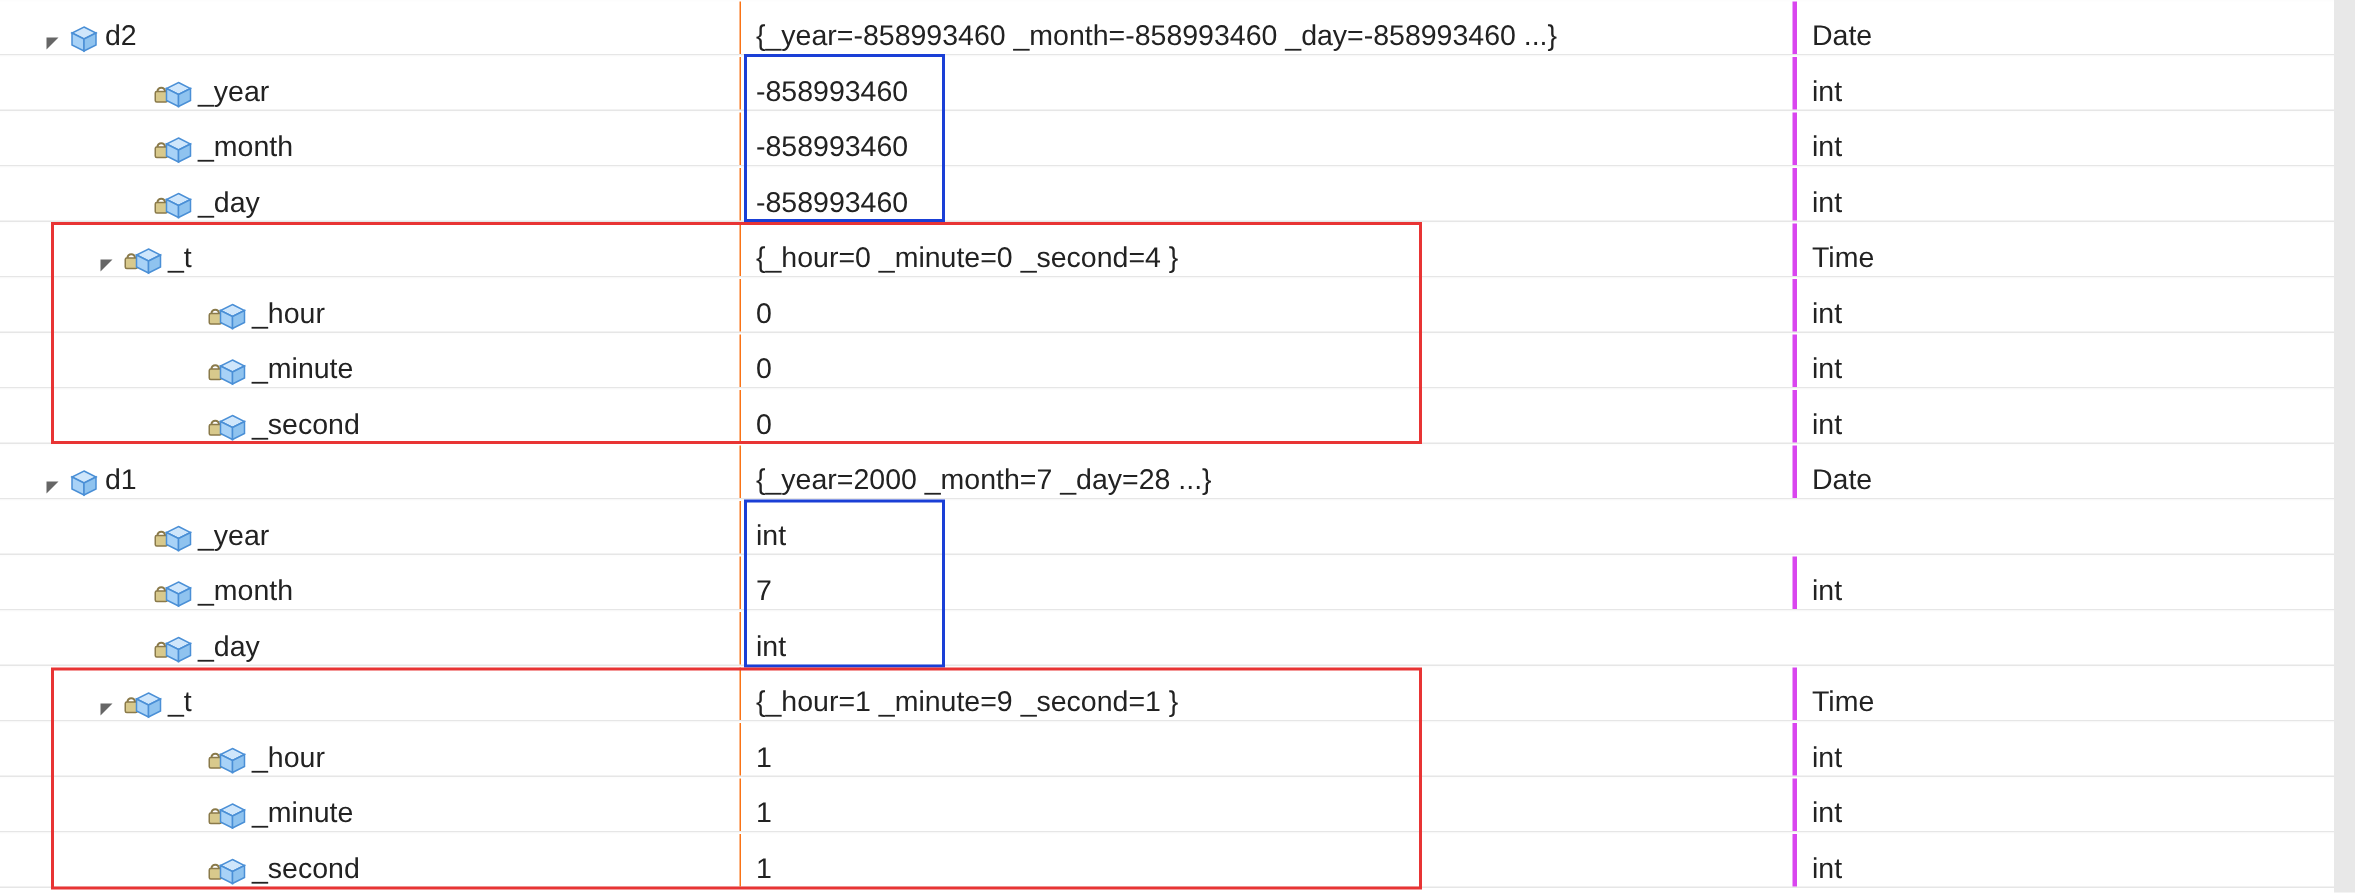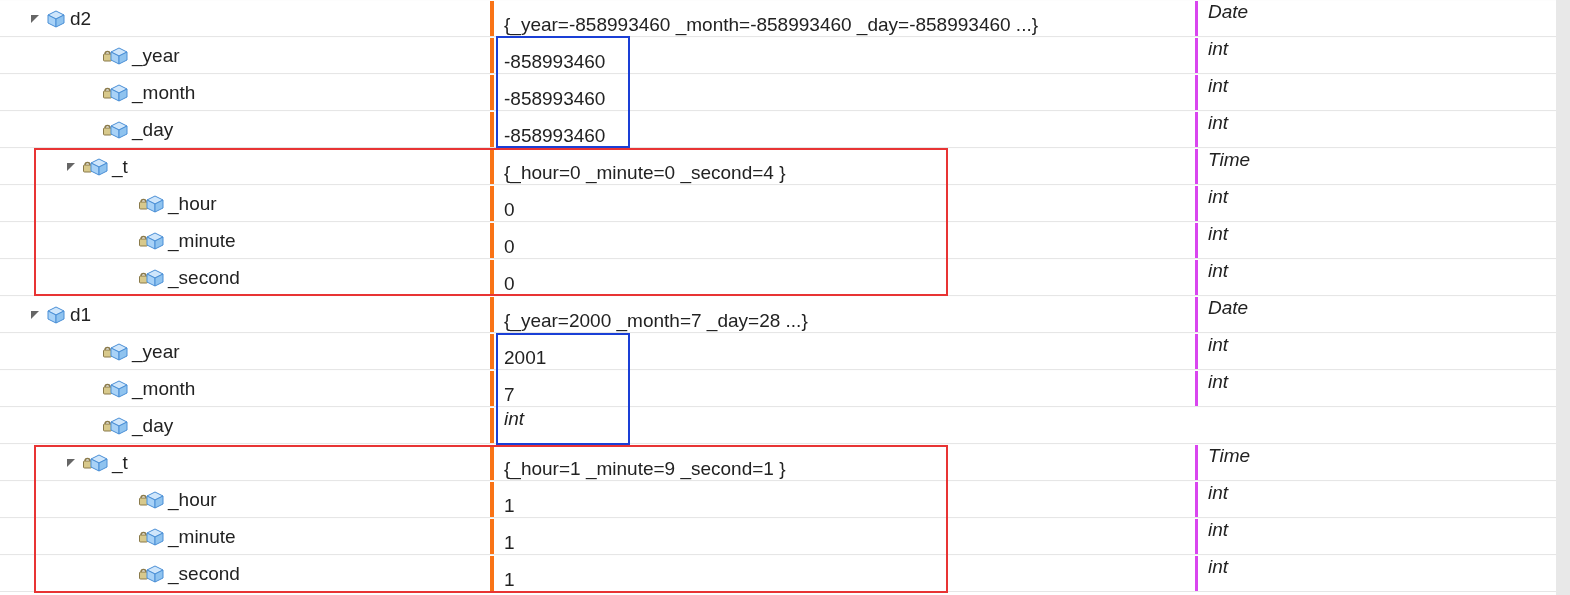--- a/index.html
+++ b/index.html
@@ -1,22 +1,22 @@
 <!DOCTYPE html>
 <html><head>
 <meta charset="utf-8">
 <style>
   * { box-sizing: border-box; margin: 0; padding: 0; }
   html, body { width: 1570px; height: 595px; font-family: "Segoe UI", Arial, sans-serif; font-size: 19px; color: #222; background: #fff; overflow: hidden; }
   .grid { position: relative; width: 1556px; height: 595px; }
   .scrollbar { position: absolute; right: 0; top: 0; width: 14px; height: 595px; background: #e8e8e8; }
   .row { position: relative; height: 37px; display: flex; align-items: center; border-bottom: 1px solid #e6e6e6; border-top: 1px solid #fdfdfd; }
-  .row .name-col  { width: 494px; height: 100%; display:flex; align-items:center; border-right: 4px solid #f97316; }
+  .row .name-col  { width: 494px; height: 100%; display:flex; align-items:flex-end; border-right: 1px solid #f97316; }
   .row .value-col { width: 704px; height: 100%; display:flex; align-items:flex-end; padding-left: 10px; border-right: 3px solid #d946ef; }
-  .row .type-col  { flex: 1; height: 100%; display:flex; align-items:flex-start; padding-left: 10px; font-style: italic; }
+  .row .type-col  { flex: 1; height: 100%; display:flex; align-items:flex-end; padding-left: 10px; }
   .indent { display: inline-block; height: 1px; }
   .expander { width: 14px; height: 14px; display:inline-flex; align-items:center; justify-content:center; margin-right: 4px; }
   .expander svg { width: 10px; height: 10px; }
   .cube-icon, .lock-cube-icon { display:inline-flex; align-items:center; margin-right: 4px; }
   .cube-icon svg { width: 20px; height: 20px; }
   .lock-cube-icon svg { width: 26px; height: 20px; }
   .hl { position:absolute; pointer-events:none; z-index: 5; }
   .hl-blue { border: 2px solid #1a3fd6; }
   .hl-red  { border: 2px solid #e83434; }
 </style>
@@ -254,23 +254,20 @@
             <rect x="1.5" y="8" width="8" height="7" rx="1" fill="#d8c98c" stroke="#8a7a4a" stroke-width="1"></rect>
             <g transform="translate(8,0)">
               <path d="M9 2 L17 6 L9 10 L1 6 Z" fill="#cfe6fb" stroke="#4a8fd6" stroke-width="1"></path>
               <path d="M1 6 L9 10 L9 18 L1 14 Z" fill="#a8d2f7" stroke="#4a8fd6" stroke-width="1"></path>
               <path d="M17 6 L9 10 L9 18 L17 14 Z" fill="#8fc3ef" stroke="#4a8fd6" stroke-width="1"></path>
             </g>
           </svg>
         </span>
         <span>_year</span>
       </div>
-      <div class="value-col">
-        <span>2001</span>
-      </div>
       <div class="type-col">
         <span>int</span>
       </div>
     </div>
     <div class="row">
       <div class="name-col">
         <span class="indent" style="width: 84px;"></span>
         <span class="expander"></span>
         <span class="lock-cube-icon">
           <svg viewBox="0 0 26 20">

